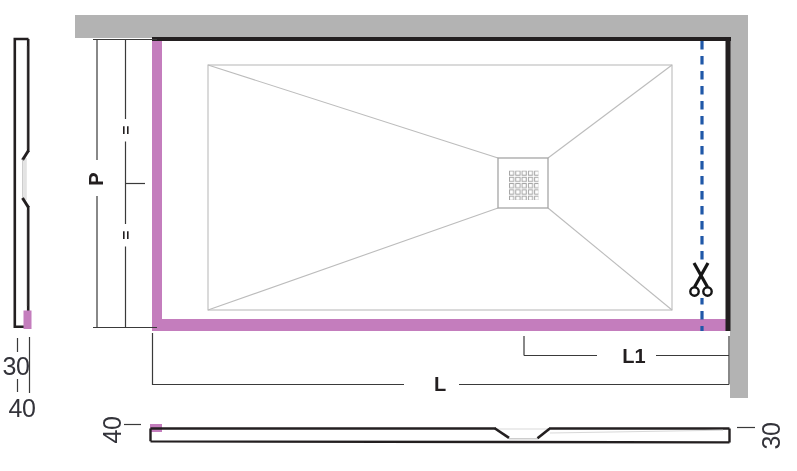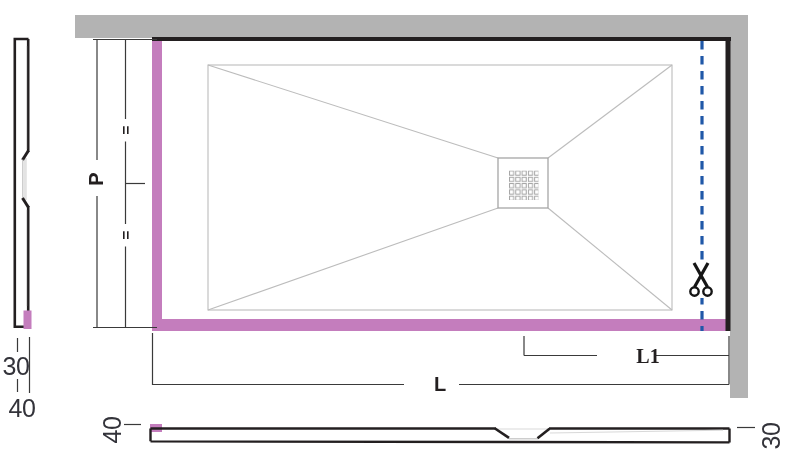--- a/index.html
+++ b/index.html
@@ -116,21 +116,21 @@
     <g>
       <path d="M124,424.5 H141" class="dim"></path>
       <path d="M737,427.5 H755" class="dim"></path>
     </g>
   </svg>
 
   <span class="lbl rot dimlbl" style="left:96px;top:179px;">P</span>
   <span class="lbl rot eqlbl" style="left:125px;top:130px;">=</span>
   <span class="lbl rot eqlbl" style="left:125px;top:235px;">=</span>
 
-  <span class="lbl dimlbl" style="left:648px;top:356px;font-family:Liberation Serif, serif;">L1</span>
+  <span class="lbl dimlbl" style="left:634px;top:356px;">L1</span>
   <span class="lbl dimlbl" style="left:440px;top:384px;">L</span>
 
   <span class="lbl numlbl" style="left:16px;top:366px;">30</span>
   <span class="lbl numlbl" style="left:22px;top:408px;">40</span>
 
   <span class="lbl rot numlbl" style="left:112px;top:430px;">40</span>
   <span class="lbl rot numlbl" style="left:771px;top:436px;">30</span>
 
 </div>
 

